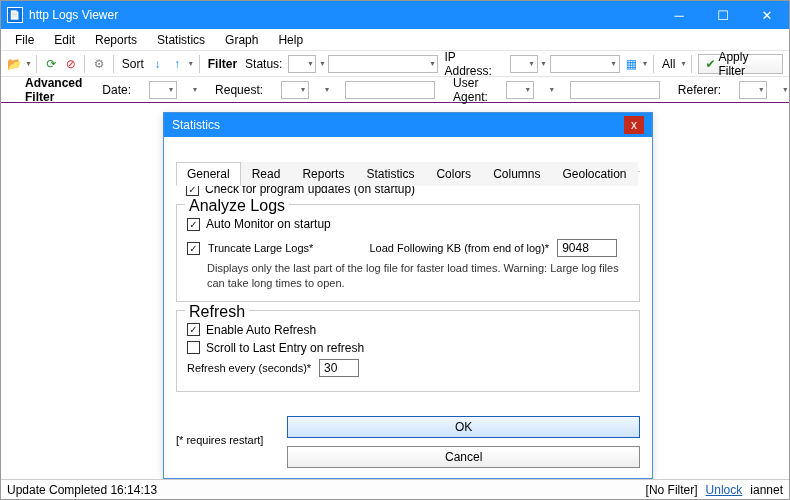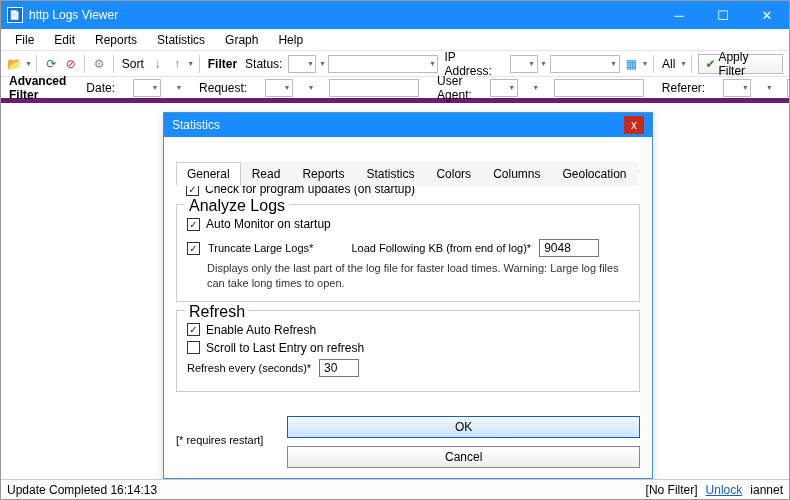--- a/index.html
+++ b/index.html
@@ -5,21 +5,21 @@
 * { box-sizing: border-box; margin: 0; padding: 0; }
 body { font-family: "Segoe UI", Tahoma, sans-serif; font-size: 11px; background: #fff; width: 790px; height: 500px; overflow: hidden; position: relative; border: 1px solid #999; }
 .titlebar { background: #1a8cff; color: #fff; height: 28px; display: flex; align-items: center; padding: 0 0 0 6px; }
 .titlebar .icon { width: 16px; height: 16px; background: #0d6fe0; border: 1px solid #fff; margin-right: 6px; display:flex; align-items:center; justify-content:center; font-size:9px;}
 .titlebar .title { flex: 1; font-size: 12px; }
 .winbtns { display: flex; height: 100%; }
 .winbtn { width: 44px; display: flex; align-items: center; justify-content: center; font-size: 13px; color:#fff; }
 .menubar { height: 22px; display: flex; align-items: center; padding: 0 4px; border-bottom: 1px solid #e5e5e5; font-size: 12px; }
 .menubar span { padding: 2px 10px; }
 .toolbar { height: 26px; display: flex; align-items: center; padding: 0 6px; gap: 4px; border-bottom: 1px solid #e5e5e5; font-size: 12px; }
-.toolbar2 { height: 26px; display: flex; align-items: center; padding: 0 6px; gap: 16px; border-bottom: 5px solid #701a75; font-size: 12px; }
+.toolbar2 { height: 26px; display: flex; align-items: center; padding: 0 22px; gap: 16px; border-bottom: 1px solid #701a75; font-size: 12px; }
 .tb-icon { width:16px; height:16px; display:inline-flex; align-items:center; justify-content:center; font-size:12px; }
 .sep { width:1px; height:18px; background:#ccc; margin:0 2px;}
 .dd { border:1px solid #bbb; background:#fff; height:18px; min-width:28px; display:inline-flex; align-items:center; padding:0 3px; font-size:11px;}
 .dd.wide { min-width:110px; }
 .dd .arrow { margin-left:auto; font-size:8px; color:#666;}
 .label { padding:0 2px; }
 .bold { font-weight:bold; }
 input.txt { border:1px solid #bbb; height:18px; padding:0 3px; font-size:11px; }
 .main-area { position:absolute; top:104px; left:0; right:0; bottom:22px; background:#fff;}
 .dialog { position:absolute; left:162px; top:111px; width:490px; background:#fff; border:1px solid #4a90d9; box-shadow:0 2px 8px rgba(0,0,0,.15); }
@@ -162,21 +162,21 @@
 
     <div class="fieldset">
       <span class="legend">Analyze Logs</span>
       <div class="chk">
         <span class="chkbox">✓</span>
         <span>Auto Monitor on startup</span>
       </div>
       <div class="inline" style="margin-top:8px">
         <span class="chkbox">✓</span>
         <span>Truncate Large Logs*</span>
-        <span style="margin-left:30px">Load Following KB (from end of log)*</span>
+        <span style="margin-left:48px">Load Following KB (from end of log)*</span>
         <input class="kb-input" value="9048" style="">
       </div>
       <div class="note">Displays only the last part of the log file for faster load times. Warning: Large log files can take long times to open.</div>
     </div>
 
     <div class="fieldset">
       <span class="legend">Refresh</span>
       <div class="chk">
         <span class="chkbox">✓</span>
         <span>Enable Auto Refresh</span>

